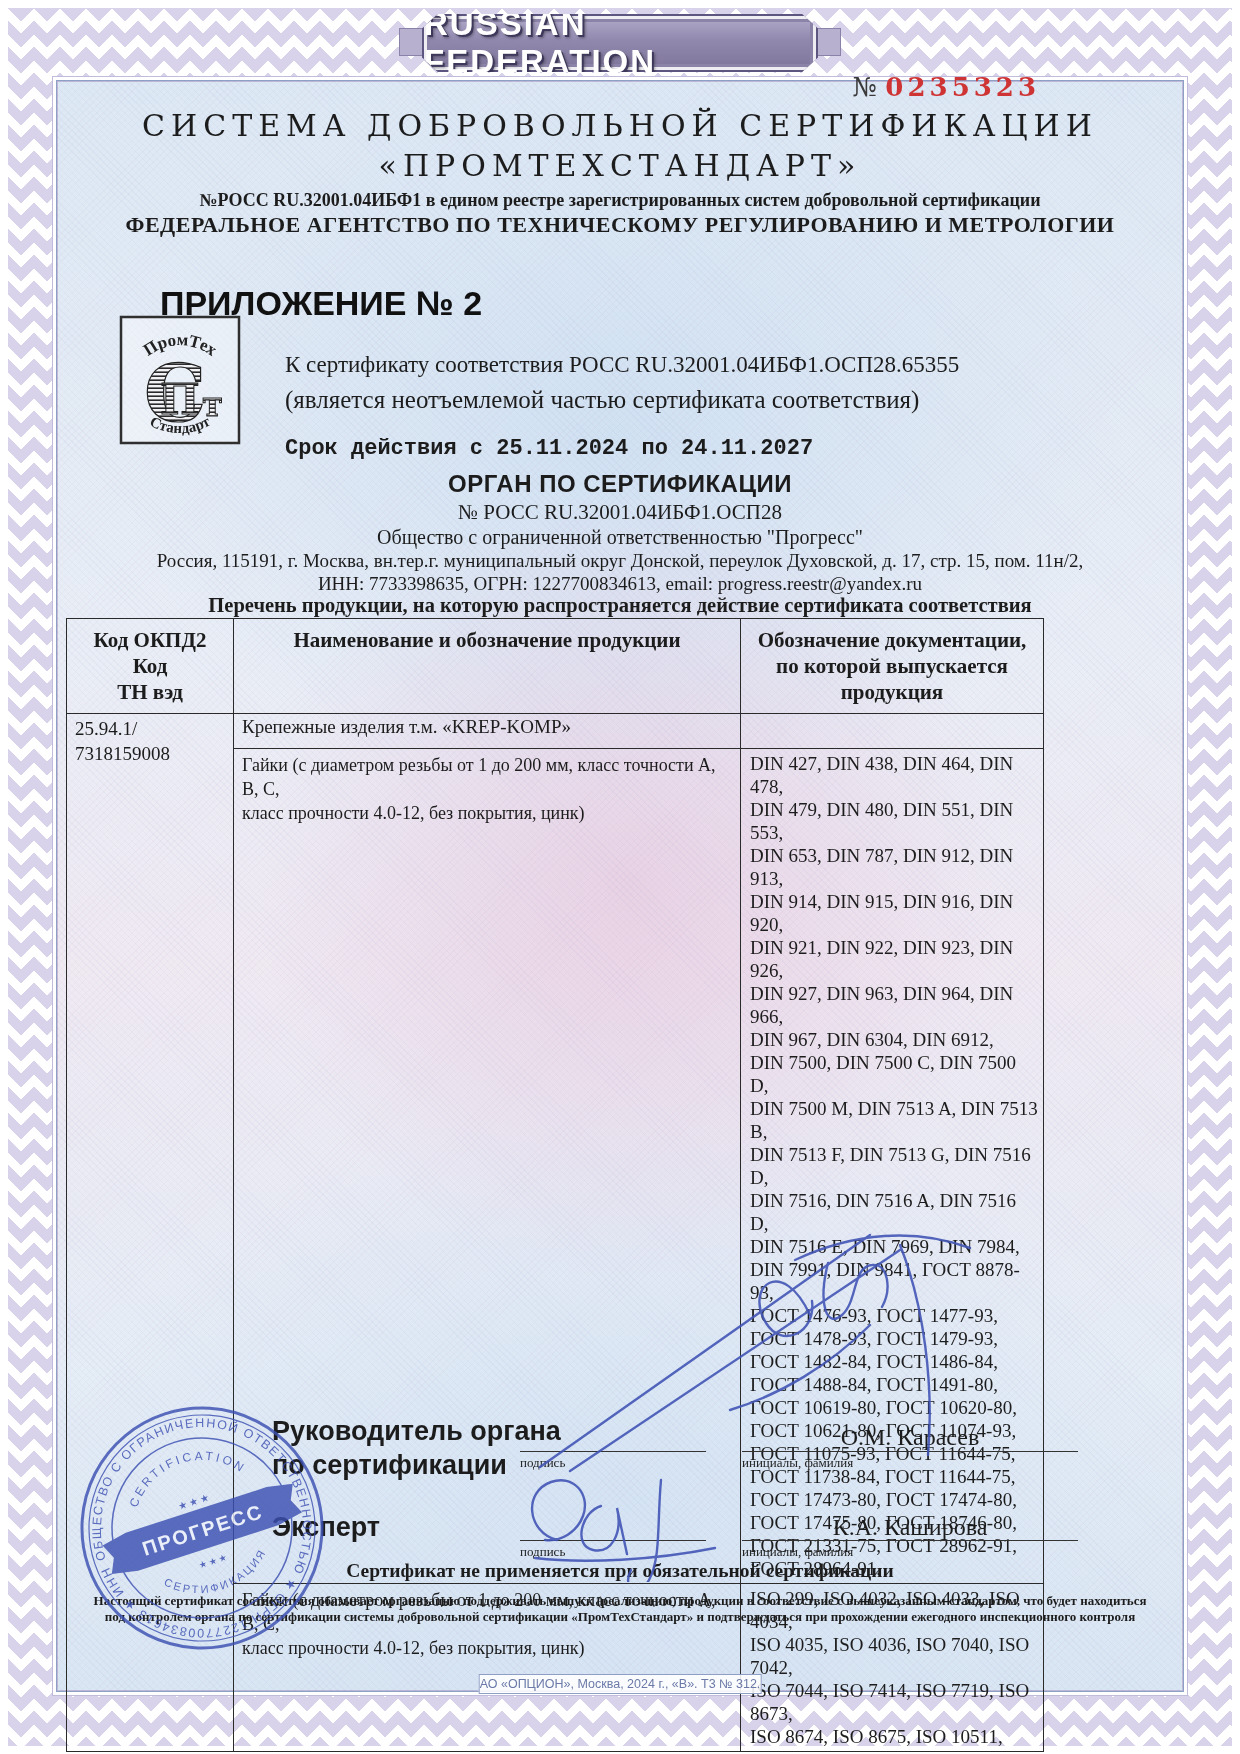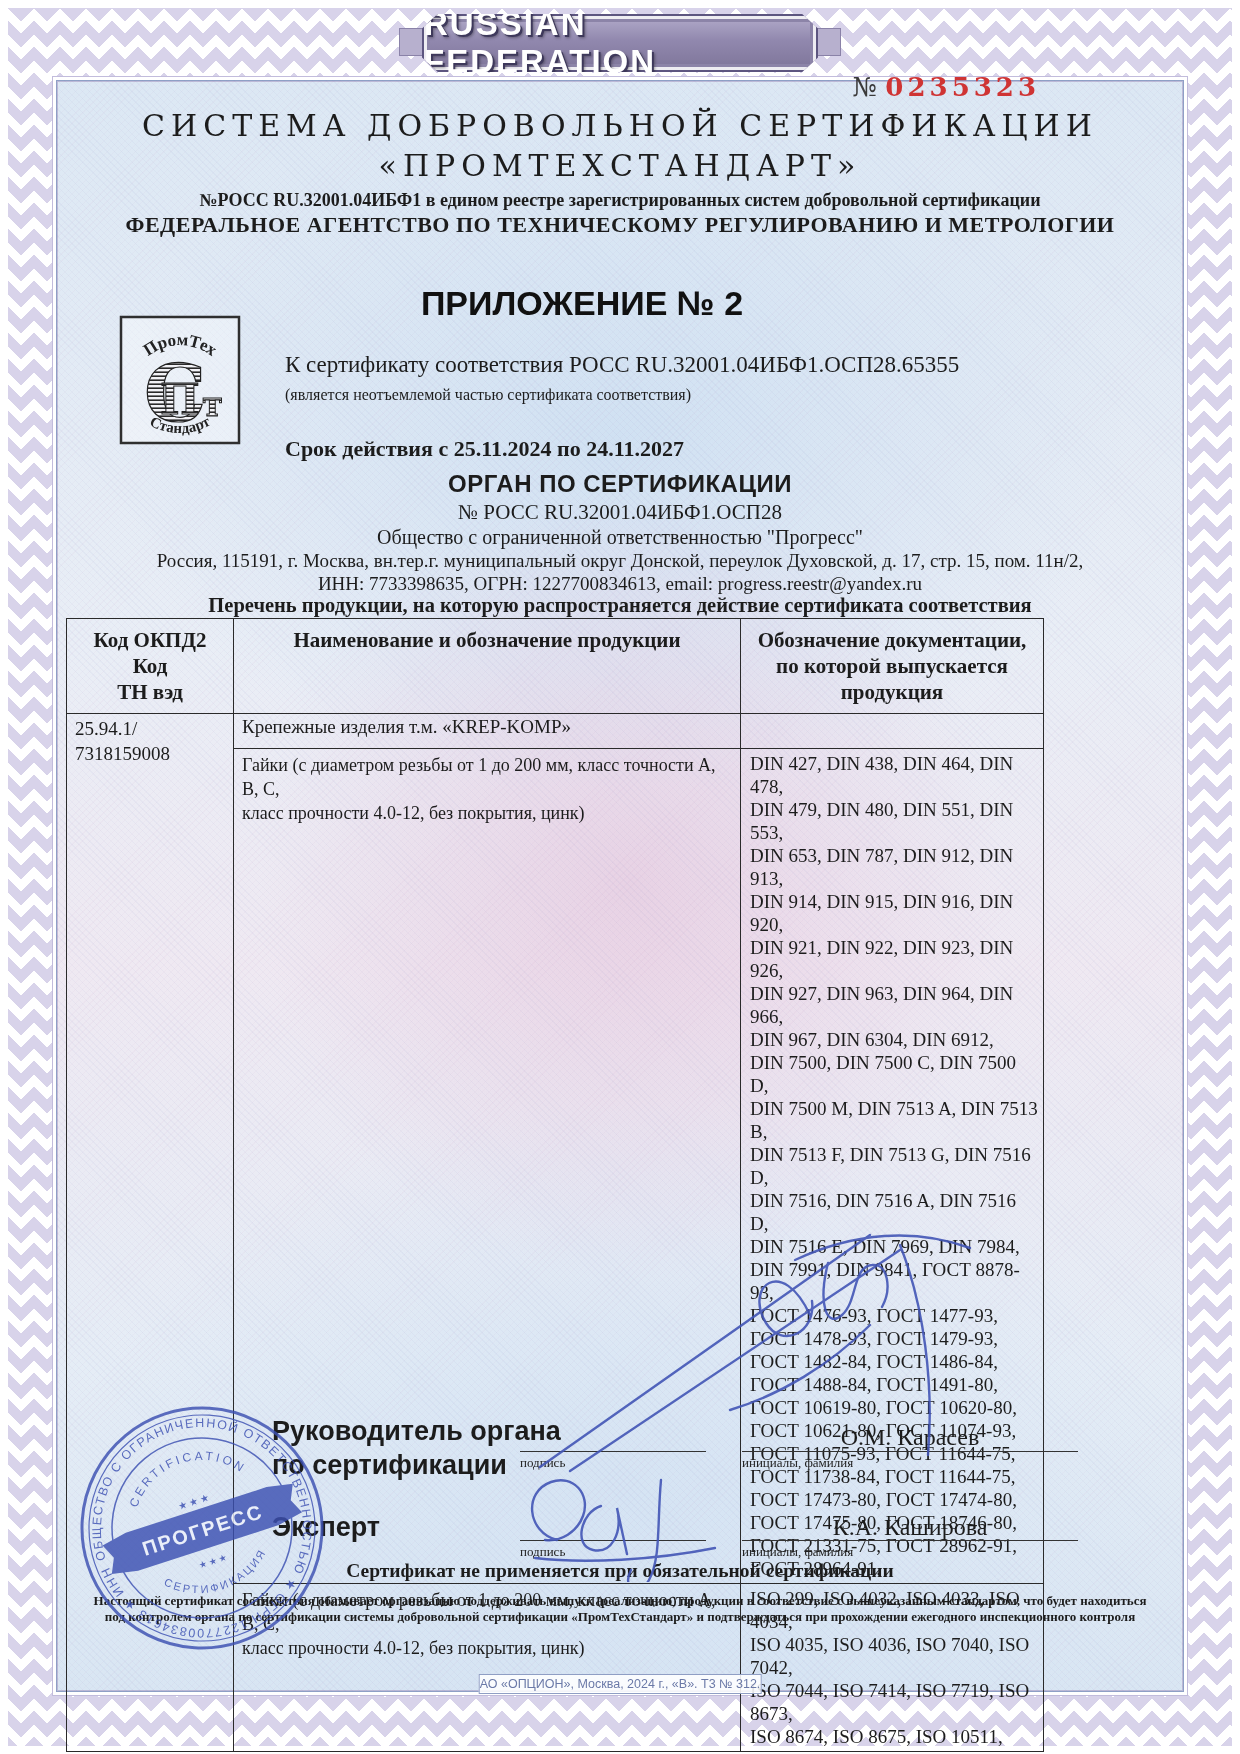--- a/index.html
+++ b/index.html
@@ -40,25 +40,25 @@
   
   .cert-no{position:absolute;right:200px;top:72px;z-index:4;font-size:26px;letter-spacing:1px;}
   .cert-no .pfx{color:#3a3a3a;font-family:"DejaVu Serif",serif;}
   .cert-no .num{color:#cf3434;font-family:"DejaVu Serif",serif;letter-spacing:4px;font-weight:bold;}
   
   .t-center{left:0;right:0;text-align:center;}
   .title1{top:108px;font-family:"DejaVu Serif",serif;font-size:30px;letter-spacing:6px;}
   .title2{top:148px;font-family:"DejaVu Serif",serif;font-size:30px;letter-spacing:6px;}
   .registry{top:190px;font-size:18px;font-weight:bold;}
   .agency{top:212px;font-size:22px;font-weight:bold;letter-spacing:.5px;}
-  .appendix-title{top:284px;left:160px;right:236px;text-align:center;
+  .appendix-title{top:284px;left:160px;right:236px;text-align:left;
     font-family:"Liberation Sans","DejaVu Sans",sans-serif;font-weight:bold;font-size:34px;color:#111;}
   .to-cert{left:285px;top:352px;font-size:23px;}
-  .integral{left:285px;top:386px;font-size:16px;}
-  .validity{left:285px;top:436px;font-size:22px;font-weight:bold;}
+  .integral{left:285px;top:386px;font-size:25px;}
+  .validity{left:285px;top:436px;font-size:22px;font-weight:bold;font-family:Liberation Mono, monospace;}
   .org-heading{top:470px;font-family:"Liberation Sans","DejaVu Sans",sans-serif;font-weight:bold;font-size:24px;letter-spacing:.5px;}
   .org-number{top:500px;font-size:21px;text-align:center;}
   .org-company{top:526px;font-size:20px;}
   .org-address{top:550px;font-size:19px;}
   .org-requisites{top:573px;font-size:19px;}
   .list-title{top:594px;font-size:20.5px;font-weight:bold;}
   
   .prod-table{position:absolute;left:66px;top:618px;width:978px;height:760px;
     border-collapse:collapse;table-layout:fixed;z-index:3;}
   .prod-table th,.prod-table td{border:1.5px solid #2a2a2a;vertical-align:top;background:transparent;}

